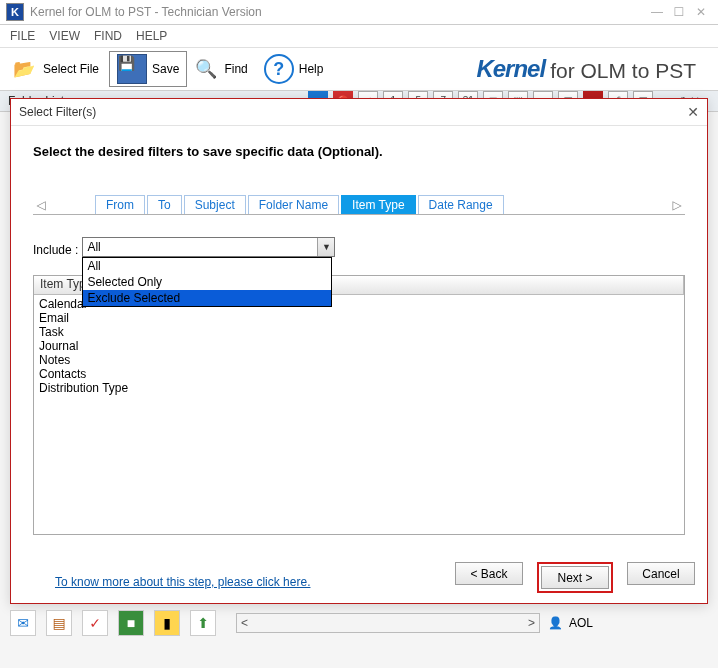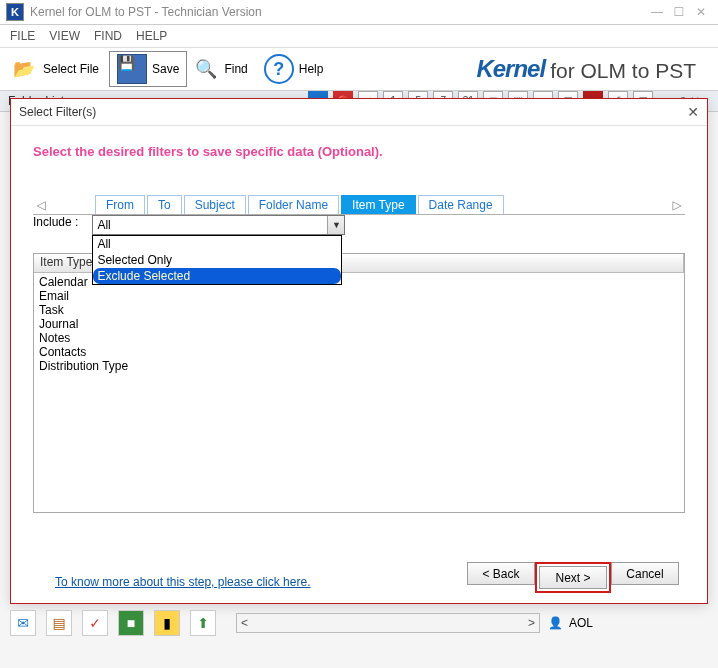--- a/index.html
+++ b/index.html
@@ -155,21 +155,21 @@
     .dialog-close {
       margin-left: auto;
       font-size: 14px;
       color: #555;
     }
     .dialog-body {
       padding: 18px 22px 0;
     }
     .instruct {
       font-weight: bold;
-      color: #ec4899;
+      color: #000000;
       font-size: 13px;
     }
     .tab-strip {
       display: flex;
       align-items: center;
       border-bottom: 1px solid #b0b0b0;
       margin-top: 36px;
     }
     .scroll-arrow {
       width: 16px;
@@ -186,23 +186,23 @@
       background: #fff;
       font-size: 12px;
     }
     .tab.active {
       background: #0f9be8;
       border-color: #0f9be8;
       color: #fff;
     }
     .include-row {
       display: flex;
-      align-items: flex-start;
-      gap: 14px;
-      margin-top: 0;
+      align-items: flex-end;
+      gap: 4px;
+      margin-top: 22px;
     }
     .dd-container {
       position: relative;
     }
     .dd-display {
       width: 243px;
       height: 18px;
       border: 1px solid #767676;
       background: #fff;
       display: flex;
@@ -228,22 +228,21 @@
       border: 1px solid #000;
       background: #fff;
       z-index: 5;
     }
     .dd-opt {
       padding: 1px 4px;
       font-size: 12px;
     }
     .dd-opt.selected {
       background: #0a5cd8;
-      color: #fef9c3;
-      border-radius: 7px;
+      color: #000000;
     }
     .table-area {
       margin-top: 18px;
       width: 650px;
       height: 258px;
       border: 1px solid #a9a9a9;
       position: relative;
       overflow: hidden;
     }
     .table-header {
@@ -268,22 +267,23 @@
       position: absolute;
       bottom: 14px;
       left: 44px;
       color: #0a57a7;
       text-decoration: underline;
       font-size: 12px;
     }
     .dlg-buttons {
       position: absolute;
       bottom: 10px;
-      right: 28px;
-      display: flex;
+      right: 12px;
+      display: flex;
+      gap: 14px;
     }
     .btn {
       width: 68px;
       height: 23px;
       border: 1px solid #9c9c9c;
       background: linear-gradient(#fcfcfc,#e5e5e5);
       font-size: 12px;
       cursor: pointer;
     }
     .btn-next-frame {

